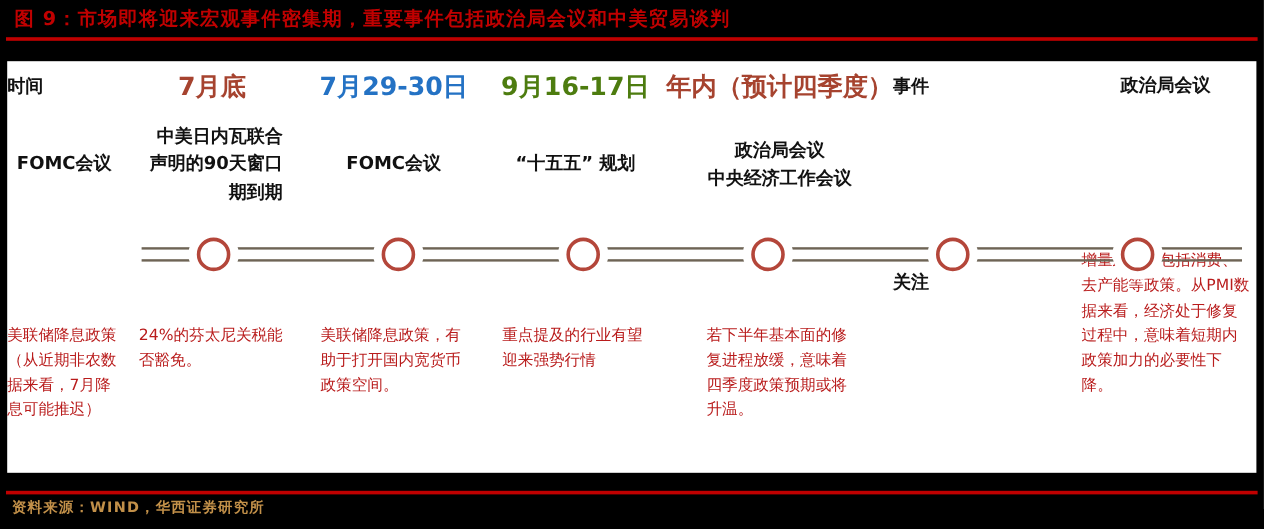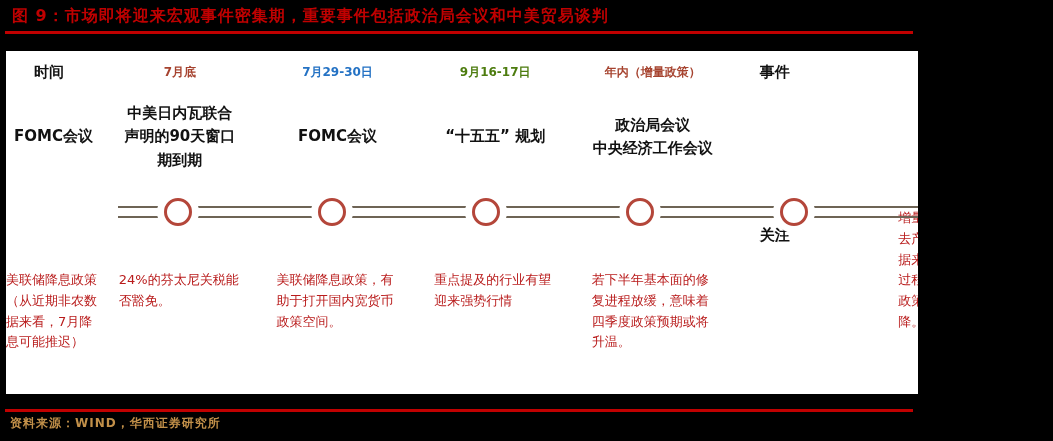--- a/index.html
+++ b/index.html
@@ -1,37 +1,37 @@
 <!DOCTYPE html>
 <html><head>
 <meta charset="utf-8">
 <style>
   html,body{margin:0;padding:0;background:#000;}
   body{font-family:"DejaVu Sans","Liberation Sans",sans-serif;}
-  .stage{position:relative;width:918px;height:441px;background:#000;overflow:hidden;}
+  .stage{position:relative;width:1053px;height:441px;background:#000;overflow:hidden;}
 
   .fig-title{position:absolute;left:12px;top:6px;font-size:16px;font-weight:bold;
     color:#C00000;letter-spacing:1px;white-space:nowrap;}
   .rule{position:absolute;left:5px;right:5px;height:3px;background:#C00000;}
   .rule-top{top:31px;}
   .rule-bottom{top:409px;}
 
   .panel{position:absolute;left:6px;top:51px;width:1041px;height:343px;background:#fff;
     display:grid;grid-template-columns:95px repeat(6,1fr);grid-template-rows:42px 88px 62px 1fr;
     box-sizing:border-box;}
 
-  .row-label{display:flex;align-items:center;padding-left:28px;font-size:15px;
+  .row-label{display:flex;align-items:center;font-size:15px;
     font-weight:bold;color:#111;}
   .row-label.focus-label{align-items:flex-start;padding-top:45px;}
 
   .cell{display:flex;align-items:center;justify-content:center;text-align:center;}
-  .time-cell{font-size:12px;font-weight:bold;white-space:nowrap;}
+  .time-cell{font-size:21px;font-weight:bold;white-space:nowrap;}
   .event-cell{font-size:15px;font-weight:bold;color:#111;line-height:1.55;}
   .event-cell .wrap{display:inline-block;white-space:pre-line;}
-  .event-cell .narrow{max-width:118px;}
+  .event-cell .narrow{max-width:118px;text-align:right;}
 
   .focus-cell{align-items:flex-start;padding-top:27px;font-size:13px;color:#b91c1c;
     line-height:1.6;}
   .focus-cell .wrap{display:inline-block;max-width:122px;text-align:left;}
   .focus-cell .wide{max-width:140px;}
 
   .timeline-track{position:absolute;left:112px;top:155px;width:917px;height:12px;
     box-sizing:border-box;border-top:2px solid #6E6455;border-bottom:2px solid #6E6455;}
   .timeline-node{position:absolute;top:147px;width:22px;height:22px;border-radius:50%;
     background:#fff;border:3px solid #B4463A;box-shadow:0 0 0 7px #fff;}
@@ -46,21 +46,21 @@
 
   <div class="fig-title">图 9：市场即将迎来宏观事件密集期，重要事件包括政治局会议和中美贸易谈判</div>
   <div class="rule rule-top"></div>
 
   <div class="panel">
 
     <div class="row-label">时间</div>
     <div class="cell time-cell" style="color: rgb(166, 67, 47);">7月底</div>
     <div class="cell time-cell" style="color: rgb(36, 114, 196); text-align: center;">7月29-30日</div>
     <div class="cell time-cell" style="color: #4d7c0f;">9月16-17日</div>
-    <div class="cell time-cell" style="color: rgb(166, 67, 47);">年内（增量政策）</div>
+    <div class="cell time-cell" style="color: rgb(166, 67, 47);">年内（预计四季度）</div>
 
     <div class="row-label">事件</div>
     <div class="cell event-cell">
         <span class="wrap">政治局会议</span>
       </div>
     <div class="cell event-cell">
         <span class="wrap">FOMC会议</span>
       </div>
     <div class="cell event-cell">
         <span class="wrap narrow">中美日内瓦联合声明的90天窗口期到期</span>

